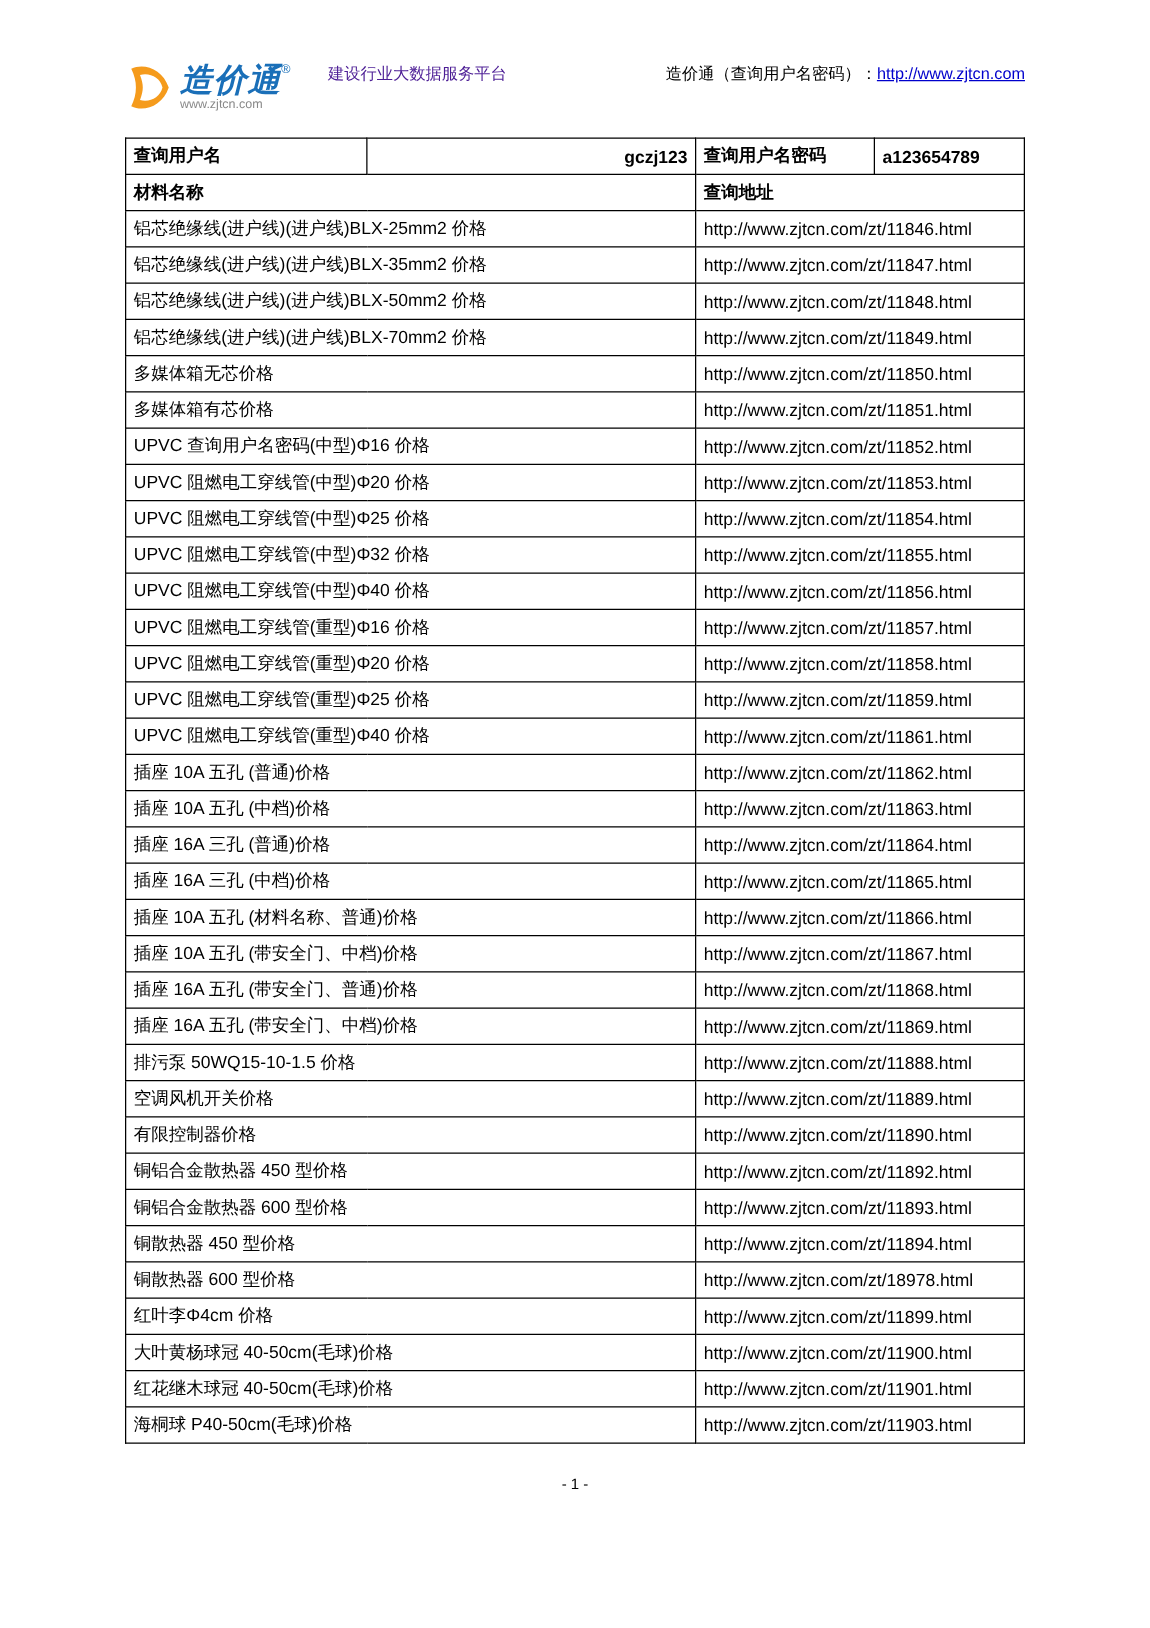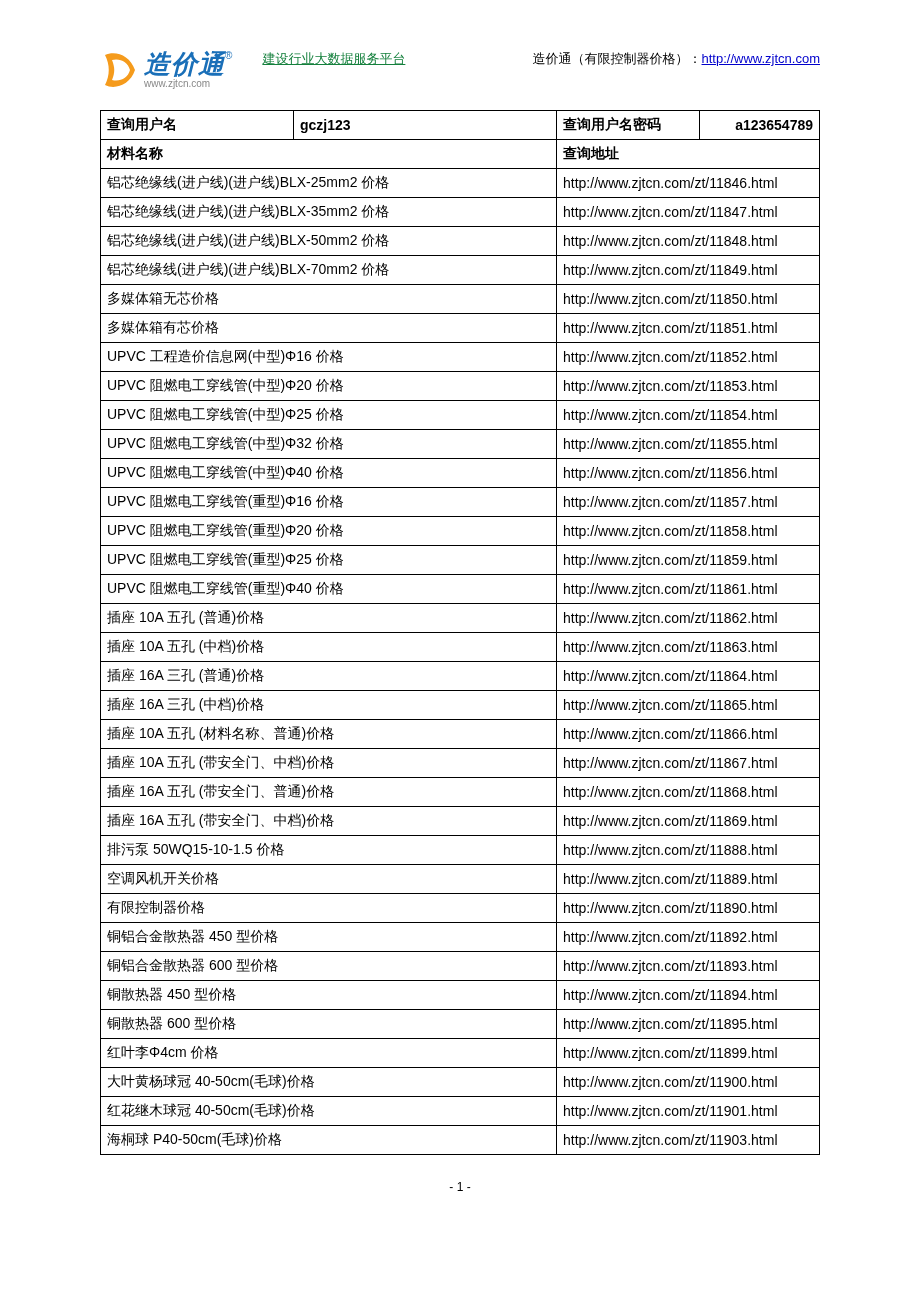--- a/index.html
+++ b/index.html
@@ -47,23 +47,22 @@
   }
   .logo-sub {
     font-size: 10px;
     color: #888;
     margin-top: 2px;
   }
   .header-middle {
     flex: 1;
     text-align: left;
     font-size: 13px;
-    color: #15803d;
+    color: #4c1d95;
     padding-left: 30px;
-    text-decoration: underline;
   }
   .header-right {
     font-size: 13px;
     color: #000;
   }
   .header-right a {
     color: #0000cc;
     text-decoration: underline;
   }
   table.data {
@@ -77,23 +76,23 @@
     font-size: 14px;
     vertical-align: middle;
     height: 20px;
     overflow: visible;
     white-space: nowrap;
   }
   .hdr {
     font-weight: bold;
   }
   .col-label { width: 180px; }
-  .col-val1 { width: 250px; text-align: left; }
+  .col-val1 { width: 250px; text-align: right; }
   .col-pwlabel { width: 130px; }
-  .col-pwval { text-align: right; }
+  .col-pwval { text-align: left; }
   .footer {
     text-align: center;
     font-size: 12px;
     color: #000;
     margin-top: 25px;
   }
 </style>
 </head>
 <body>
 
@@ -106,21 +105,21 @@
       </svg>
       <div class="logo-text">
         <span>
           <span class="logo-main">造价通</span><span class="logo-r">®</span>
         </span>
         <span class="logo-sub">www.zjtcn.com</span>
       </div>
     </div>
     <div class="header-middle">建设行业大数据服务平台</div>
     <div class="header-right">
-      <span>造价通（有限控制器价格）：</span><a href="#">http://www.zjtcn.com</a>
+      <span>造价通（查询用户名密码）：</span><a href="#">http://www.zjtcn.com</a>
     </div>
   </div>
 
   <table class="data">
     <tbody>
         <tr>
       <td class="hdr col-label">查询用户名</td>
       <td class="hdr col-val1">gczj123</td>
       <td class="hdr col-pwlabel">查询用户名密码</td>
       <td class="hdr col-pwval">a123654789</td>
@@ -149,21 +148,21 @@
         </tr>
         <tr>
           <td colspan="2">多媒体箱无芯价格</td>
           <td colspan="2">http://www.zjtcn.com/zt/11850.html</td>
         </tr>
         <tr>
           <td colspan="2">多媒体箱有芯价格</td>
           <td colspan="2">http://www.zjtcn.com/zt/11851.html</td>
         </tr>
         <tr>
-          <td colspan="2">UPVC 工程造价信息网(中型)Φ16 价格</td>
+          <td colspan="2">UPVC 查询用户名密码(中型)Φ16 价格</td>
           <td colspan="2">http://www.zjtcn.com/zt/11852.html</td>
         </tr>
         <tr>
           <td colspan="2">UPVC 阻燃电工穿线管(中型)Φ20 价格</td>
           <td colspan="2">http://www.zjtcn.com/zt/11853.html</td>
         </tr>
         <tr>
           <td colspan="2">UPVC 阻燃电工穿线管(中型)Φ25 价格</td>
           <td colspan="2">http://www.zjtcn.com/zt/11854.html</td>
         </tr>
@@ -242,21 +241,21 @@
         <tr>
           <td colspan="2">铜铝合金散热器 600 型价格</td>
           <td colspan="2">http://www.zjtcn.com/zt/11893.html</td>
         </tr>
         <tr>
           <td colspan="2">铜散热器 450 型价格</td>
           <td colspan="2">http://www.zjtcn.com/zt/11894.html</td>
         </tr>
         <tr>
           <td colspan="2">铜散热器 600 型价格</td>
-          <td colspan="2">http://www.zjtcn.com/zt/11895.html</td>
+          <td colspan="2">http://www.zjtcn.com/zt/18978.html</td>
         </tr>
         <tr>
           <td colspan="2">红叶李Φ4cm 价格</td>
           <td colspan="2">http://www.zjtcn.com/zt/11899.html</td>
         </tr>
         <tr>
           <td colspan="2">大叶黄杨球冠 40-50cm(毛球)价格</td>
           <td colspan="2">http://www.zjtcn.com/zt/11900.html</td>
         </tr>
         <tr>

